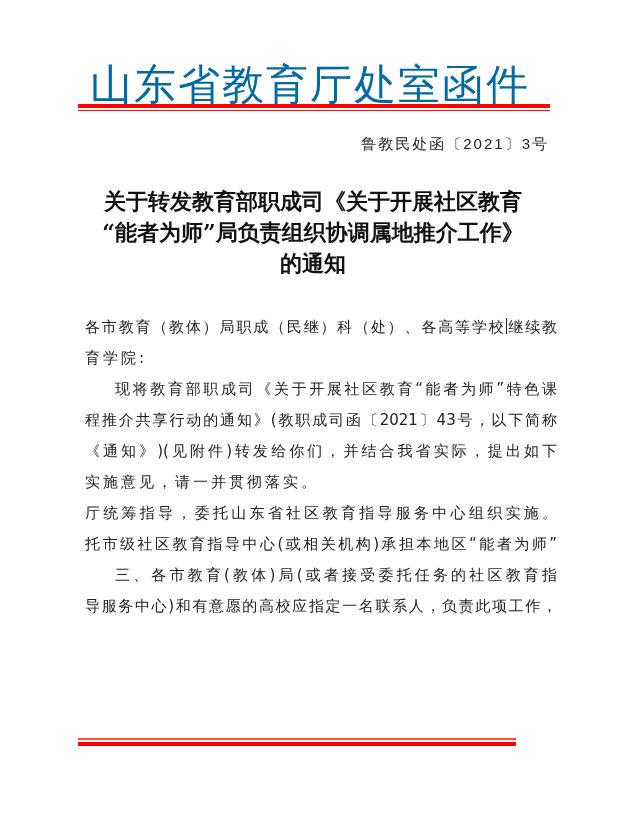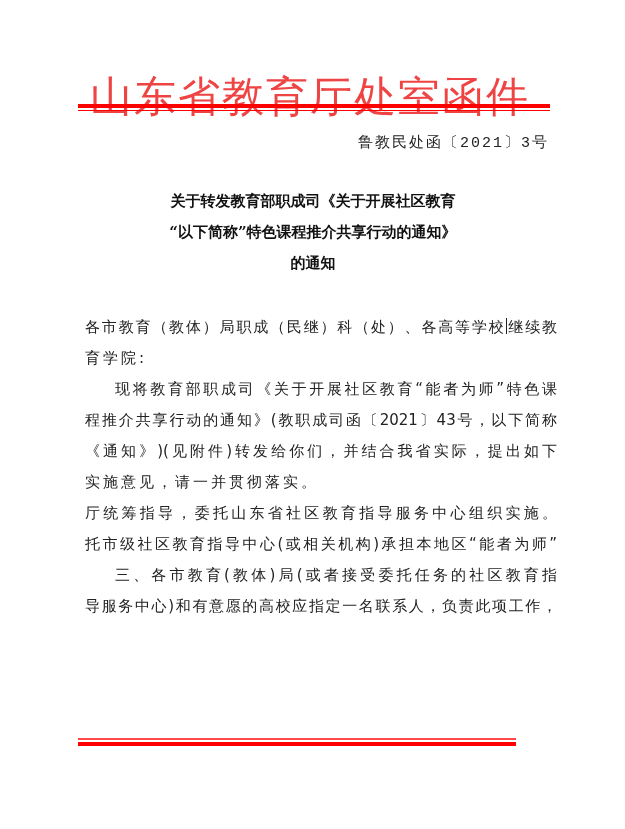--- a/index.html
+++ b/index.html
@@ -17,59 +17,59 @@
     }
     .page {
       position: absolute;
       left: 0; top: 0;
       width: 625px; height: 829px;
       background: #ffffff;
     }
     .masthead {
       position: absolute;
       left: 60px;
-      top: 73px;
+      top: 61px;
       width: 500px;
       text-align: center;
       font-family: "DejaVu Serif", "Liberation Serif", serif;
       font-size: 42px;
       line-height: 48px;
       letter-spacing: 2px;
-      color: #ef4444;
+      color: #0369a1;
       white-space: nowrap;
     }
     .rule {
       position: absolute;
       background: #ff0000;
     }
     .rule.top-thick { left: 78px; top: 104px; width: 472px; height: 4px; }
     .rule.top-thin  { left: 78px; top: 110px; width: 472px; height: 1px; }
     .rule.bot-thin  { left: 78px; top: 738px; width: 438px; height: 2px; background: #ff4a4a; }
     .rule.bot-thick { left: 78px; top: 742px; width: 438px; height: 4px; }
 
     .doc-number {
       position: absolute;
       right: 76px;
       top: 133px;
-      font-family: Liberation Mono, monospace;
+      font-family: Liberation Sans, sans-serif;
       font-size: 15px;
       line-height: 22px;
       letter-spacing: 2px;
       color: #222222;
       white-space: nowrap;
     }
     .doc-title {
       position: absolute;
       left: 70px;
       top: 186px;
       width: 486px;
       text-align: center;
       font-family: "DejaVu Serif", "Liberation Serif", serif;
       font-weight: bold;
-      font-size: 15px;
+      font-size: 22px;
       line-height: 31px;
       color: #111111;
     }
     .doc-title div { white-space: nowrap; }
 
     .body-text {
       position: absolute;
       left: 78px;
       top: 312px;
       width: 472px;
@@ -105,21 +105,21 @@
 <div class="page">
 
   <div class="masthead">山东省教育厅处室函件</div>
   <div class="rule top-thick"></div>
   <div class="rule top-thin"></div>
 
   <div class="doc-number">鲁教民处函〔2021〕3号</div>
 
   <div class="doc-title">
     <div>关于转发教育部职成司《关于开展社区教育</div>
-    <div>“以下简称”特色课程推介共享行动的通知》</div>
+    <div>“能者为师”局负责组织协调属地推介工作》</div>
     <div>的通知</div>
   </div>
 
   <div class="body-text">
     <div class="line"><span>各市教育（教体）局职成（民继）科（处）、各高等学校</span><span class="caret"></span><span>继续教</span></div>
     <div class="line last">育学院:</div>
 
     <div class="line indent">现将教育部职成司《关于开展社区教育“能者为师”特色课</div>
     <div class="line">程推介共享行动的通知》(教职成司函〔2021〕43号，以下简称</div>
     <div class="line">《通知》)(见附件)转发给你们，并结合我省实际，提出如下</div>

